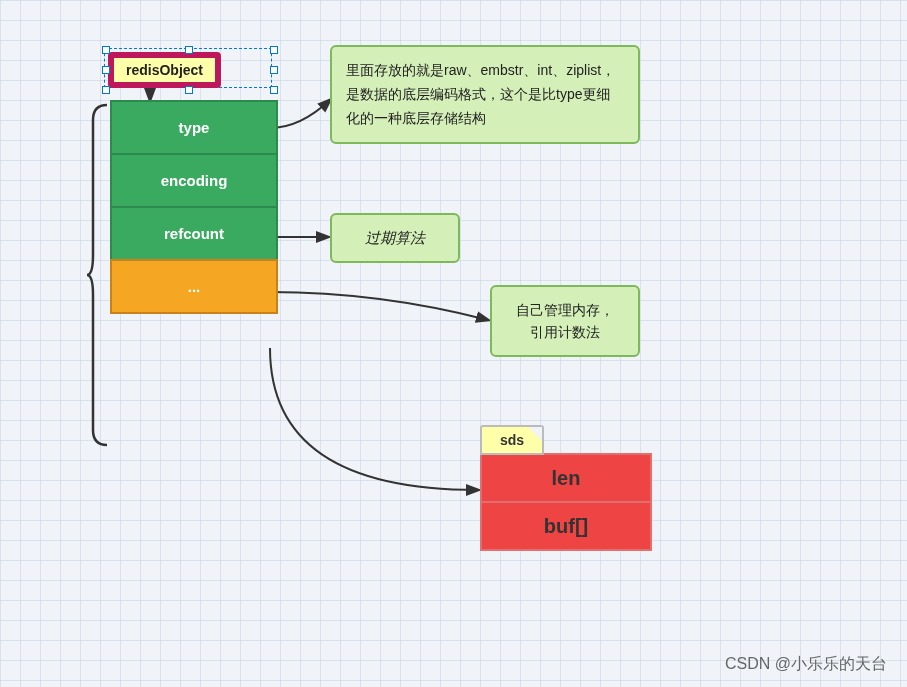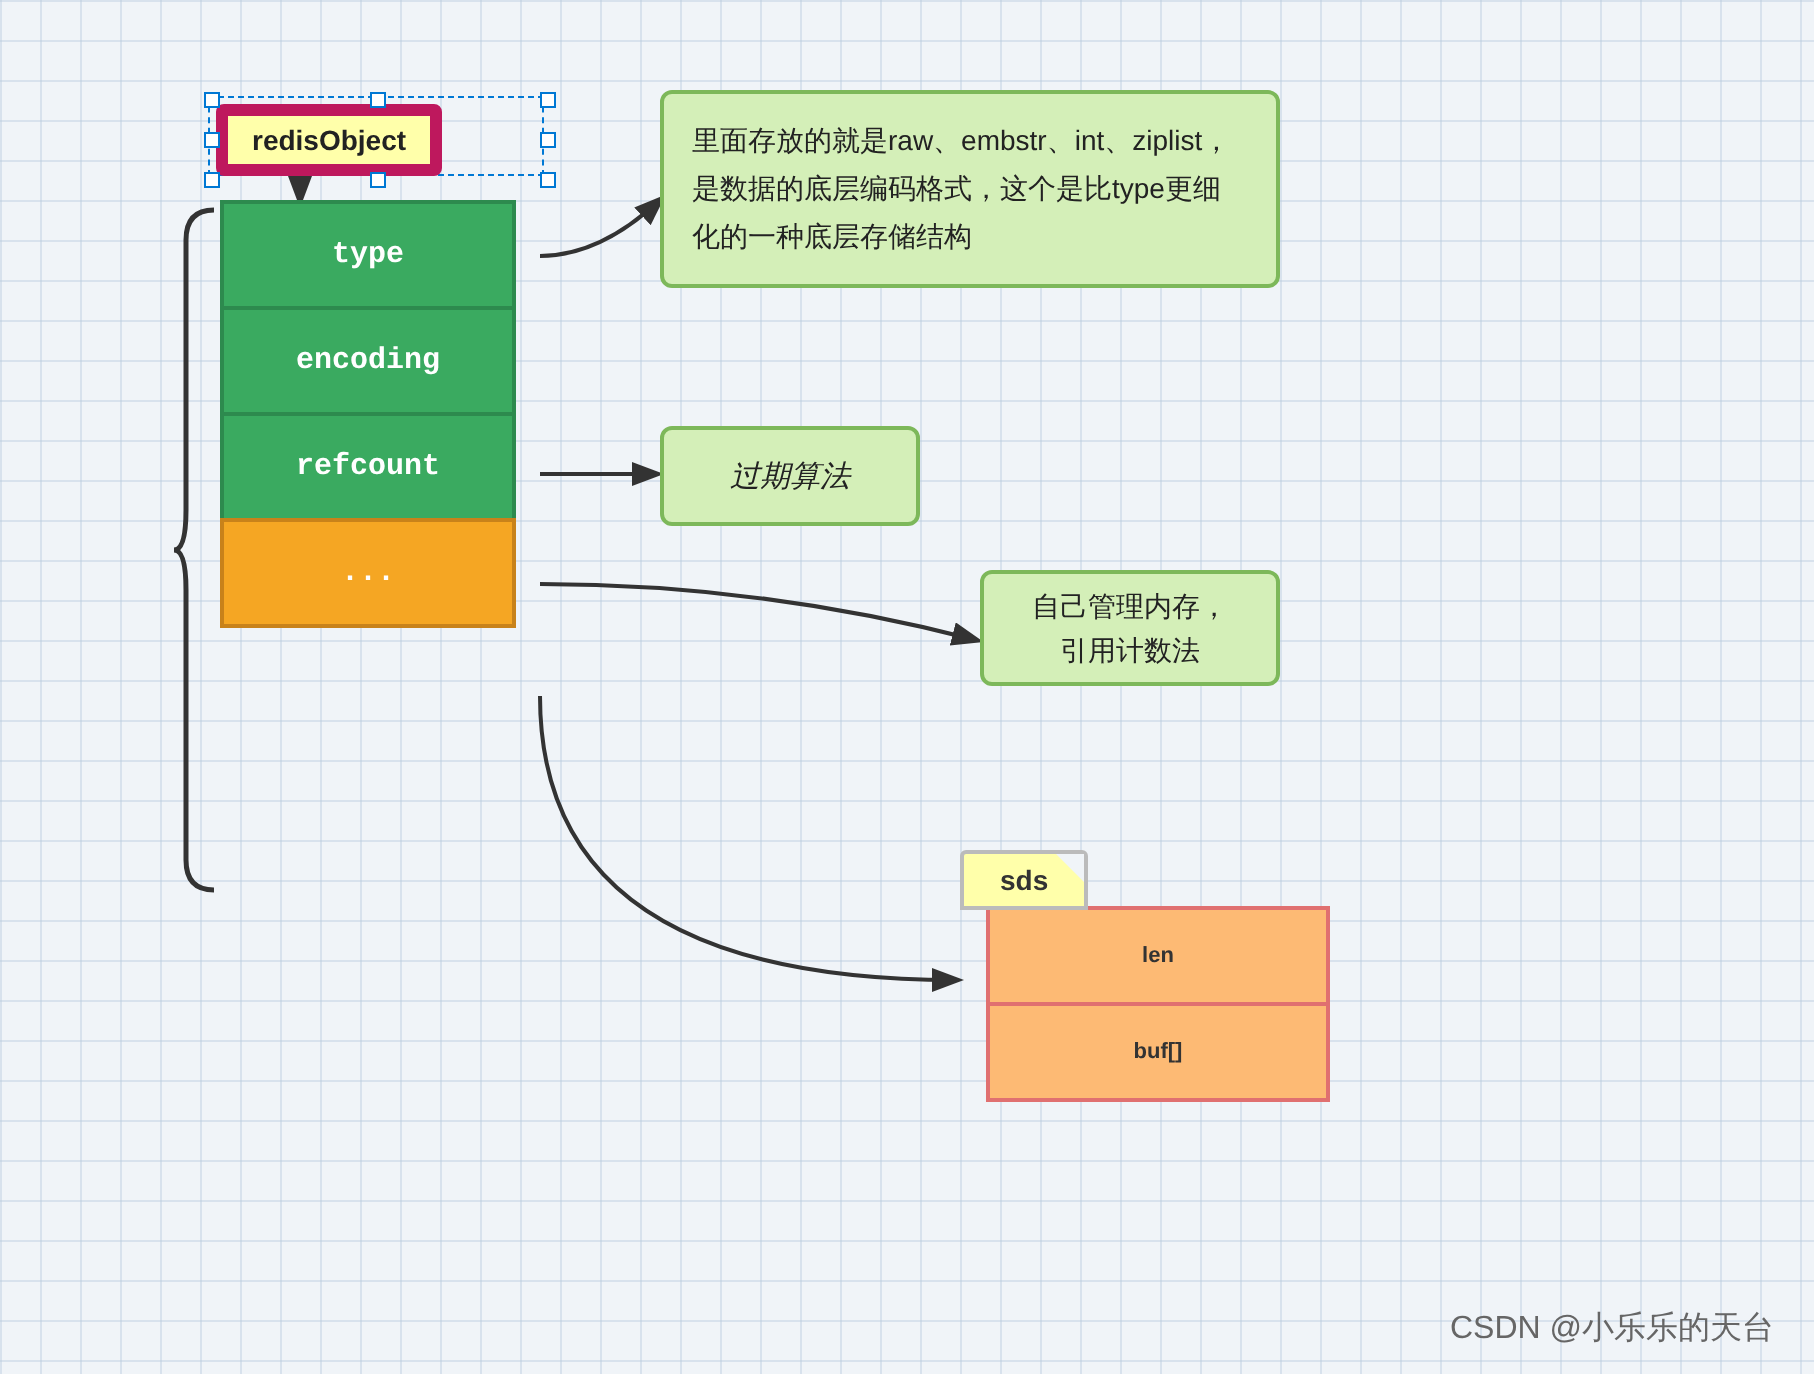--- a/index.html
+++ b/index.html
@@ -40,23 +40,22 @@
       background: white;
       border: 1px solid #0078d4;
       z-index: 20;
     }
 
     
     .struct-box {
       position: absolute;
       top: 100px;
       left: 110px;
-      width: 148px;
-      z-index: 5;
-      font-family: Liberation Mono, monospace;
+      width: 168px;
+      z-index: 5;
     }
 
     .struct-row {
       width: 100%;
       height: 55px;
       display: flex;
       align-items: center;
       justify-content: center;
       border: 2px solid #2d8a4e;
       font-size: 15px;
@@ -130,21 +129,21 @@
       z-index: 5;
       font-style: italic;
     }
 
     
     .memory-box {
       position: absolute;
       top: 285px;
       left: 490px;
       width: 150px;
-      height: 58px;
+      height: 72px;
       background: #d4efb8;
       border: 2px solid #7db85a;
       border-radius: 6px;
       display: flex;
       align-items: center;
       justify-content: center;
       font-size: 14px;
       color: #222;
       text-align: center;
       line-height: 1.6;
@@ -160,26 +159,25 @@
       z-index: 5;
     }
 
     .sds-row {
       width: 100%;
       height: 50px;
       display: flex;
       align-items: center;
       justify-content: center;
       border: 2px solid #e07070;
-      font-size: 11px;
+      font-size: 20px;
       font-weight: bold;
       color: #333;
-      background: #fdba74;
+      background: #ef4444;
       margin-top: -2px;
-      margin-left: 13px;
     }
 
     .sds-row:first-of-type {
       margin-top: 0;
       border-top: 2px solid #e07070;
     }
 
     
     .arrows-svg {
       position: absolute;

